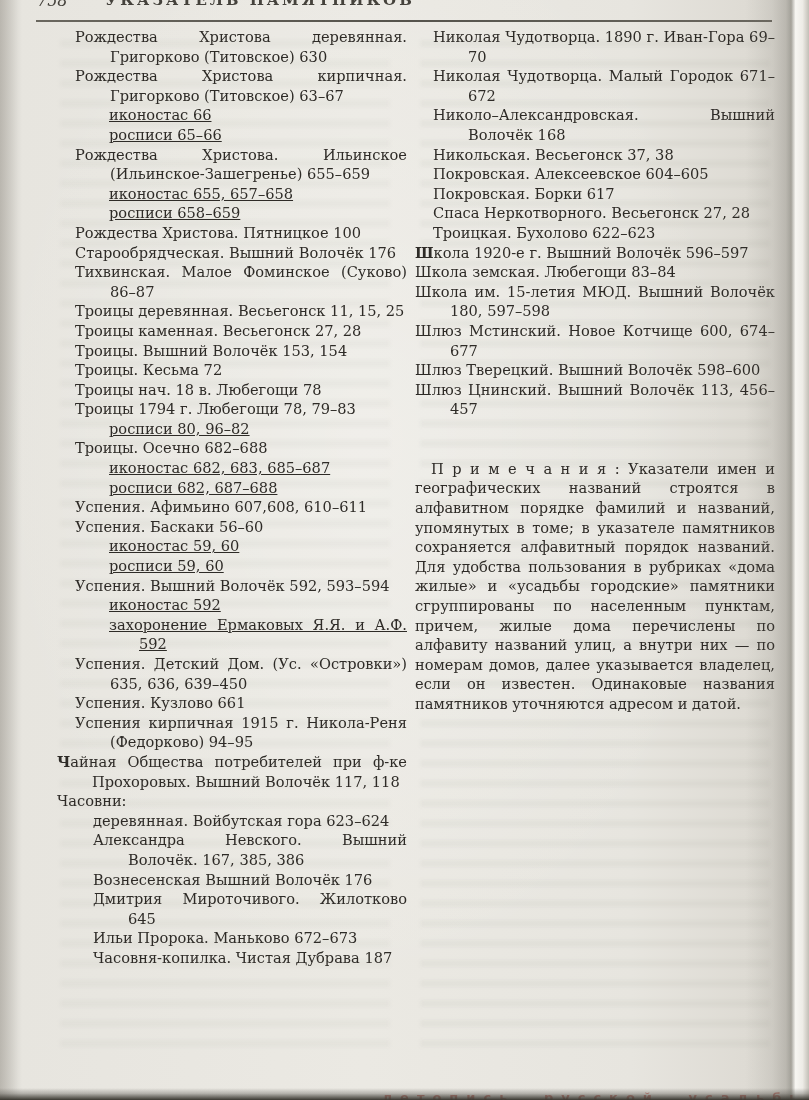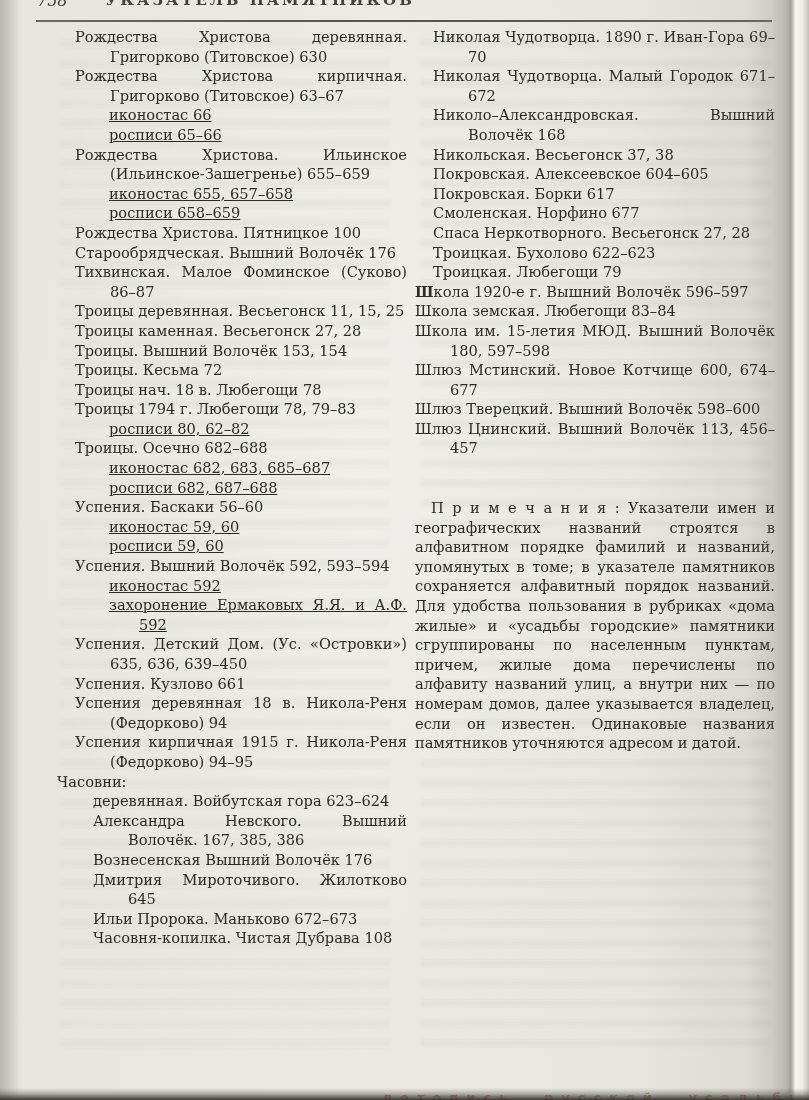--- a/index.html
+++ b/index.html
@@ -106,54 +106,53 @@
         <p class="entry level-sub">росписи 658–659</p>
         <p class="entry level-entry">Рождества Христова. Пятницкое 100</p>
         <p class="entry level-entry">Старообрядческая. Вышний Волочёк 176</p>
         <p class="entry level-entry">Тихвинская. Малое Фоминское (Суково) 86–87</p>
         <p class="entry level-entry">Троицы деревянная. Весьегонск 11, 15, 25</p>
         <p class="entry level-entry">Троицы каменная. Весьегонск 27, 28</p>
         <p class="entry level-entry">Троицы. Вышний Волочёк 153, 154</p>
         <p class="entry level-entry">Троицы. Кесьма 72</p>
         <p class="entry level-entry">Троицы нач. 18 в. Любегощи 78</p>
         <p class="entry level-entry">Троицы 1794 г. Любегощи 78, 79–83</p>
-        <p class="entry level-sub">росписи 80, 62–82</p>
+        <p class="entry level-sub">росписи 80, 96–82</p>
         <p class="entry level-entry">Троицы. Осечно 682–688</p>
         <p class="entry level-sub">иконостас 682, 683, 685–687</p>
         <p class="entry level-sub">росписи 682, 687–688</p>
+        <p class="entry level-entry">Успения. Афимьино 607,608, 610–611</p>
         <p class="entry level-entry">Успения. Баскаки 56–60</p>
         <p class="entry level-sub">иконостас 59, 60</p>
         <p class="entry level-sub">росписи 59, 60</p>
         <p class="entry level-entry">Успения. Вышний Волочёк 592, 593–594</p>
         <p class="entry level-sub">иконостас 592</p>
         <p class="entry level-sub">захоронение Ермаковых Я.Я. и А.Ф. 592</p>
         <p class="entry level-entry">Успения. Детский Дом. (Ус. «Островки») 635, 636, 639–450</p>
         <p class="entry level-entry">Успения. Кузлово 661</p>
-        <p class="entry level-entry">Успения деревянная 18 в. Никола-Реня (Федорково) 94</p>
         <p class="entry level-entry">Успения кирпичная 1915 г. Никола-Реня (Федорково) 94–95</p>
+        <p class="entry level-letter gap-before"><b class="lead">Ч</b>айная Общества потребителей при ф-ке Прохоровых. Вышний Волочёк 117, 118</p>
         <p class="entry level-letter">Часовни:</p>
         <p class="entry level-entry2">деревянная. Войбутская гора 623–624</p>
         <p class="entry level-entry2">Александра Невского. Вышний Волочёк. 167, 385, 386</p>
         <p class="entry level-entry2">Вознесенская Вышний Волочёк 176</p>
         <p class="entry level-entry2">Дмитрия Мироточивого. Жилотково 645</p>
         <p class="entry level-entry2">Ильи Пророка. Маньково 672–673</p>
-        <p class="entry level-entry2">Часовня-копилка. Чистая Дубрава 108</p>
+        <p class="entry level-entry2">Часовня-копилка. Чистая Дубрава 187</p>
       </div>
     <div class="col-right" id="col-right">
 
     <p class="entry level-entry">Николая Чудотворца. 1890 г. Иван-Гора 69–70</p>
         <p class="entry level-entry">Николая Чудотворца. Малый Городок 671–672</p>
         <p class="entry level-entry">Николо–Александровская. Вышний Волочёк 168</p>
         <p class="entry level-entry">Никольская. Весьегонск 37, 38</p>
         <p class="entry level-entry">Покровская. Алексеевское 604–605</p>
         <p class="entry level-entry">Покровская. Борки 617</p>
-        <p class="entry level-entry">Смоленская. Норфино 677</p>
         <p class="entry level-entry">Спаса Неркотворного. Весьегонск 27, 28</p>
         <p class="entry level-entry">Троицкая. Бухолово 622–623</p>
-        <p class="entry level-entry">Троицкая. Любегощи 79</p>
         <p class="entry level-letter gap-before"><b class="lead">Ш</b>кола 1920-е г. Вышний Волочёк 596–597</p>
         <p class="entry level-letter">Школа земская. Любегощи 83–84</p>
         <p class="entry level-letter">Школа им. 15-летия МЮД. Вышний Волочёк 180, 597–598</p>
         <p class="entry level-letter">Шлюз Мстинский. Новое Котчище 600, 674–677</p>
         <p class="entry level-letter">Шлюз Тверецкий. Вышний Волочёк 598–600</p>
         <p class="entry level-letter">Шлюз Цнинский. Вышний Волочёк 113, 456–457</p>
         <p class="note">П р и м е ч а н и я : Указатели имен и географических названий строятся в алфавитном порядке фамилий и названий, упомянутых в томе; в указателе памятников сохраняется алфавитный порядок названий. Для удобства пользования в рубриках «дома жилые» и «усадьбы городские» памятники сгруппированы по населенным пунктам, причем, жилые дома перечислены по алфавиту названий улиц, а внутри них — по номерам домов, далее указывается владелец, если он известен. Одинаковые названия памятников уточняются адресом и датой.</p>
       </div>
   </main>
 

